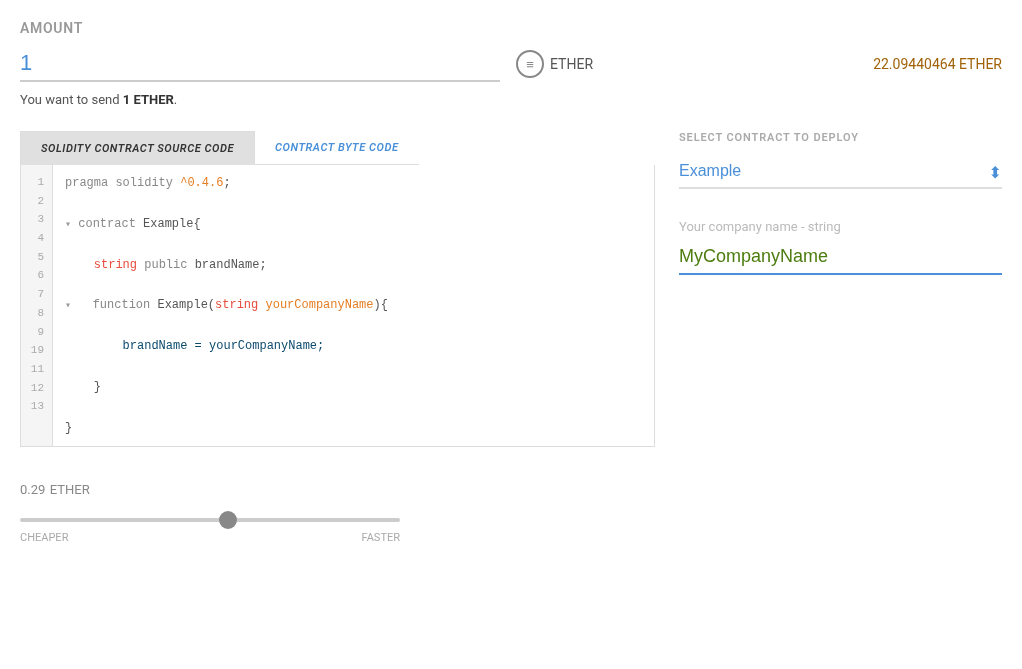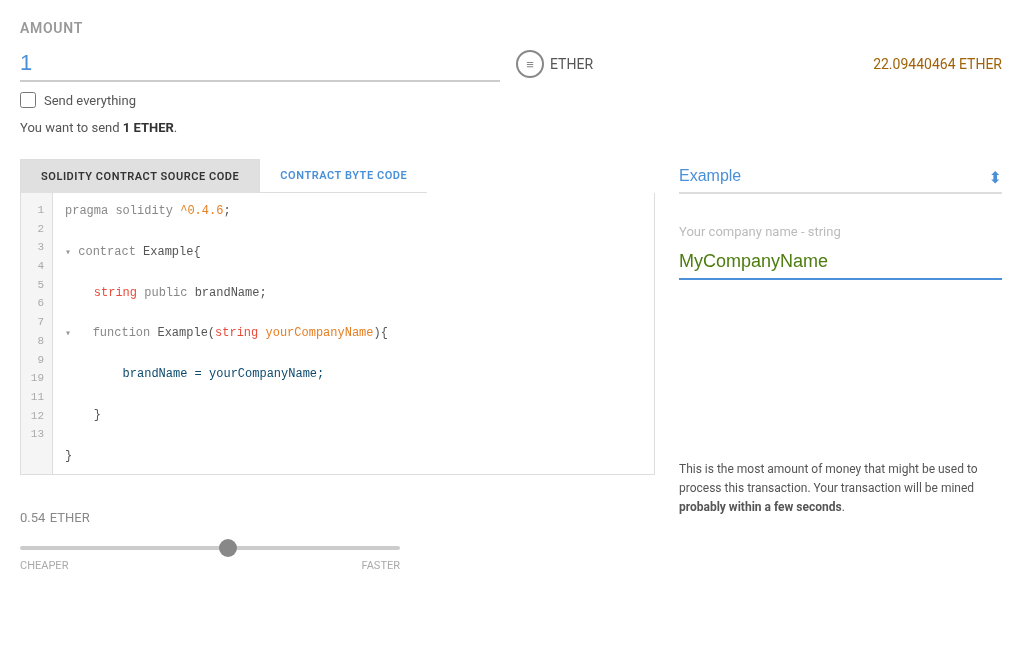--- a/index.html
+++ b/index.html
@@ -112,20 +112,21 @@
 
     .right-panel {
       flex: 1;
     }
 
     
     .tabs {
       display: flex;
       border: none;
       margin-bottom: 0;
+      font-style: italic;
     }
 
     .tab {
       padding: 10px 20px;
       font-size: 11px;
       font-weight: 600;
       letter-spacing: 0.05em;
       cursor: pointer;
       border: 1px solid #ddd;
       background: #f0f0f0;
@@ -342,24 +343,20 @@
     </div>
     <div class="currency-badge">
       <div class="currency-icon">
         <span>≡</span>
       </div>
       <span>ETHER</span>
     </div>
     <div class="balance-amount">22.09440464 ETHER</div>
   </div>
 
-  <div class="send-everything-row">
-    <input type="checkbox" class="checkbox-input" style="">
-    <span class="send-everything-label">Send everything</span>
-  </div>
 
   <div class="want-to-send">
     <span>You want to send </span><strong>1 ETHER</strong><span>.</span>
   </div>
 </div>
 
 <div class="main-layout">
 
   <div class="left-panel">
 
@@ -394,53 +391,49 @@
 
         <span class="kw-assign">brandName = yourCompanyName;</span>
 
     <span class="kw-brace">}</span>
 
 <span class="kw-brace">}</span></div>
     </div>
 
     <div class="fee-section">
       <div class="fee-value">
-        <span>0.54</span> <span>ETHER</span>
+        <span>0.29</span> <span>ETHER</span>
       </div>
       <div class="slider-wrapper">
         <input type="range" class="fee-slider" min="0" max="100" value="55" style="">
       </div>
       <div class="slider-labels">
         <span>CHEAPER</span>
         <span>FASTER</span>
       </div>
     </div>
 
   </div>
 
   <div class="right-panel">
 
+    <div class="right-section-label">SELECT CONTRACT TO DEPLOY</div>
 
     <div class="contract-select-wrapper">
       <select class="contract-select">
         <option>Example</option>
       </select>
       <span class="select-arrow">⬍</span>
     </div>
 
 
     <div class="param-label">
       <span>Your company name</span>
       <span style="color:#bbb;">- string</span>
     </div>
 
     <input type="text" class="param-input" value="MyCompanyName" style="">
 
     
-    <div class="info-text" style="margin-top: 180px;">
-      <span>This is the most amount of money that might be used to</span><br>
-      <span>process this transaction. Your transaction will be mined</span><br>
-      <strong>probably within a few seconds</strong><span>.</span>
-    </div>
 
   </div>
 
 </div>
 
 </body></html>

